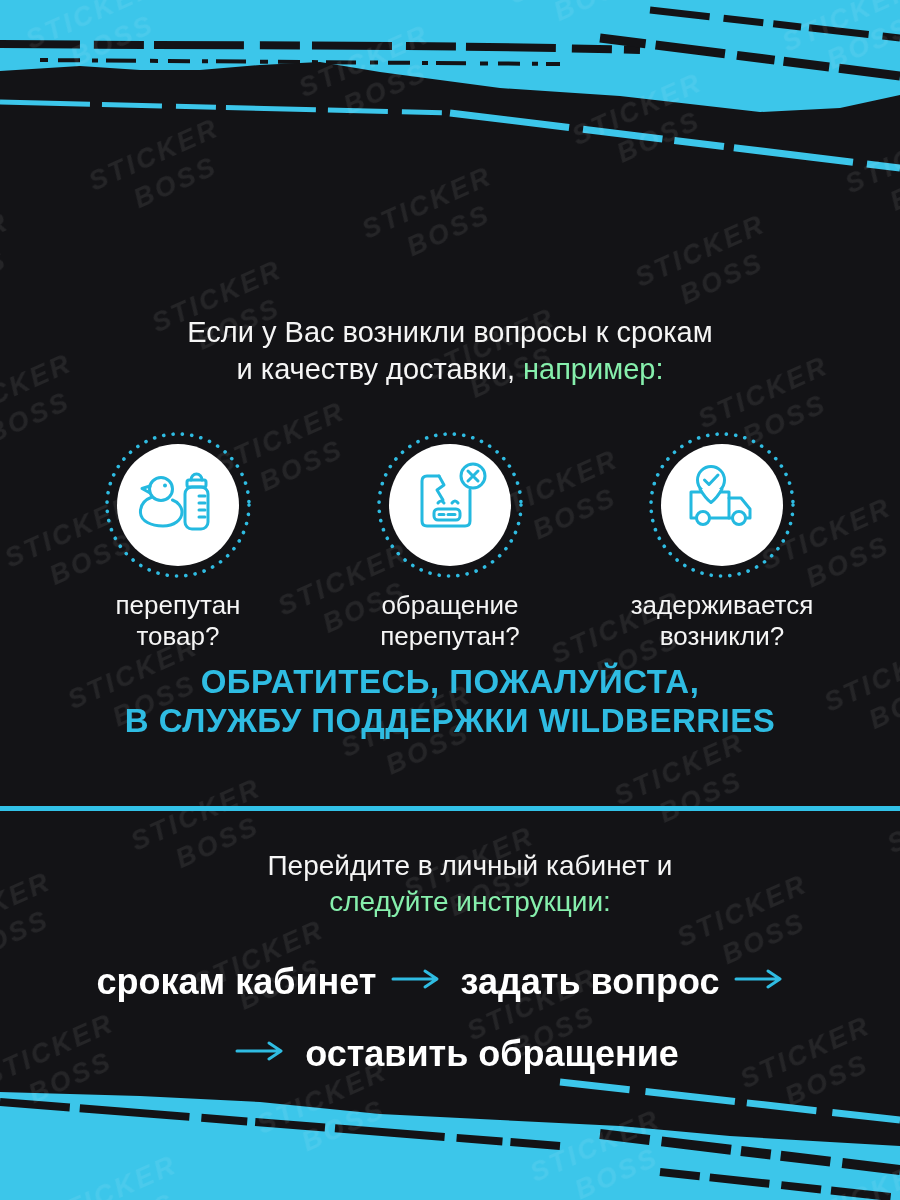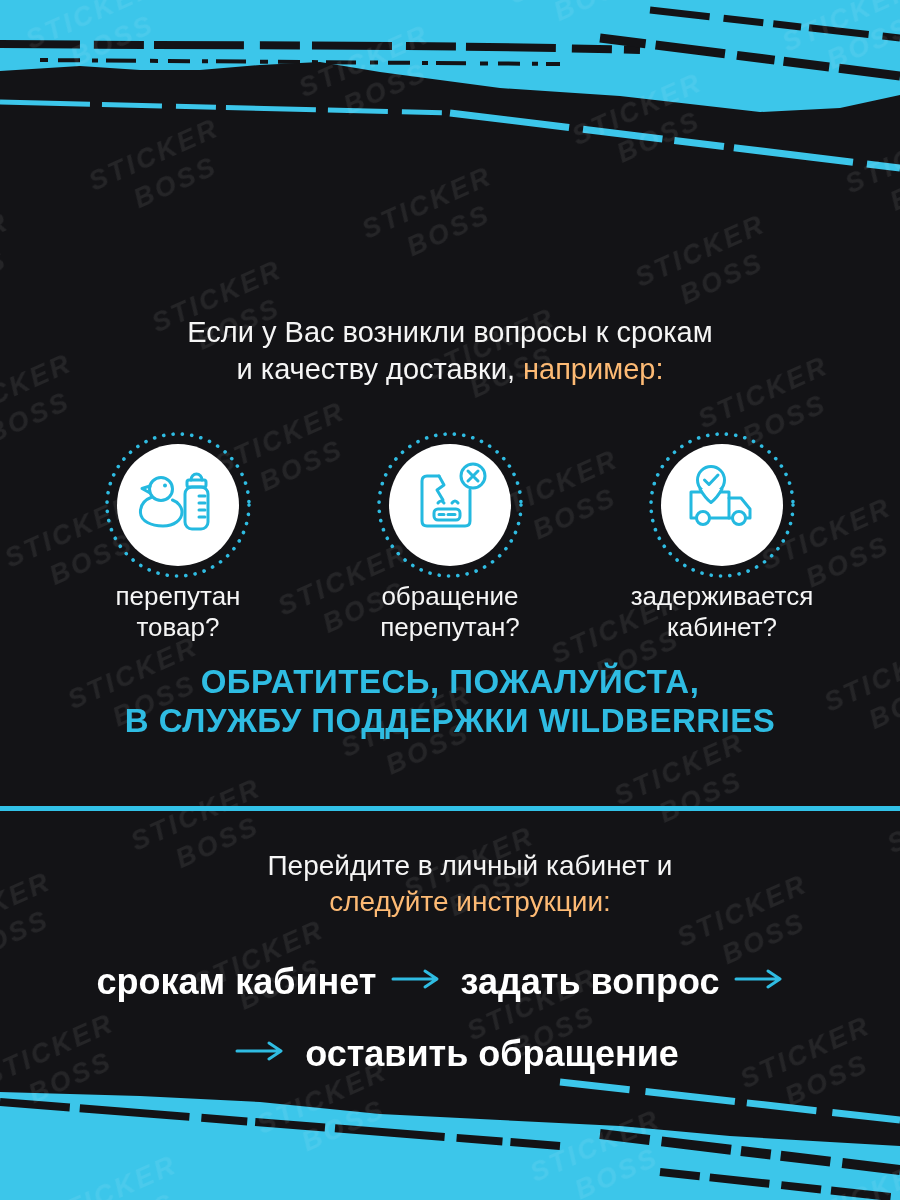--- a/index.html
+++ b/index.html
@@ -16,29 +16,29 @@
   .wm-g text{
     font-family:"Liberation Sans","DejaVu Sans",sans-serif;
     font-style:italic;font-weight:700;font-size:27px;letter-spacing:3px;
     fill:#ffffff;
   }
   .content{position:absolute;inset:0;z-index:3;}
   .txt-c{position:absolute;left:0;width:100%;text-align:center;margin:0;}
   .heading{top:202px;font-size:32px;font-weight:700;line-height:38px;color:#ffffff;letter-spacing:.5px;}
   .heading span,.support span,.intro>span,.cabinet>span{display:block;}
   .intro{top:314px;font-size:29px;font-weight:400;line-height:37px;color:#f5f5f5;}
-  .accent{color:#fdba74;}
+  .accent{color:#86efac;}
   .support{top:662px;font-size:33px;font-weight:700;line-height:39px;color:#2fbce2;letter-spacing:.5px;}
   .divider{position:absolute;top:806px;left:0;width:900px;height:5px;background:#32c2e8;z-index:3;}
   .cabinet{top:848px;font-size:28px;font-weight:400;line-height:36px;color:#f5f5f5;margin-left:20px;}
   .issues{position:absolute;top:430px;left:0;width:900px;}
   .issue{position:absolute;width:260px;text-align:center;}
   .issue-1{left:48px;}.issue-2{left:320px;}.issue-3{left:592px;}
   .issue svg{display:block;margin:0 auto;}
-  .issue-label{margin-top:1px;font-size:26px;line-height:31px;color:#f5f5f5;}
+  .issue-label{margin-top:10px;font-size:26px;line-height:31px;color:#f5f5f5;}
   .issue-label span{display:block;}
   .steps{position:absolute;top:958px;left:0;width:100%;text-align:center;color:#ffffff;}
   .steps-line{height:44px;line-height:44px;font-size:36px;font-weight:700;white-space:nowrap;}
   .steps-line + .steps-line{margin-top:28px;}
   .arrow-svg{vertical-align:middle;margin:0 14px;position:relative;top:-3px;}
   .step{vertical-align:middle;}
 </style>
 </head>
 <body>
 
@@ -137,21 +137,21 @@
               <circle cx="64" cy="50" r="13.5"></circle>
             </g>
             <path d="M53,59 Q58,68 64,72.5 Q70,68 75,59" fill="#ffffff"></path>
             <path d="M57.5,50 l4.5,4.5 9,-9.5"></path>
             <circle cx="56" cy="88" r="6.5" fill="#ffffff"></circle>
             <circle cx="92" cy="88" r="6.5" fill="#ffffff"></circle>
           </g>
         </svg>
         <div class="issue-label">
           <span>задерживается</span>
-          <span>кабинет?</span>
+          <span>возникли?</span>
         </div>
       </div>
 
     </div>
 
     <h2 class="txt-c support">
       <span>ОБРАТИТЕСЬ, ПОЖАЛУЙСТА,</span>
       <span>В СЛУЖБУ ПОДДЕРЖКИ WILDBERRIES</span>
     </h2>
 

